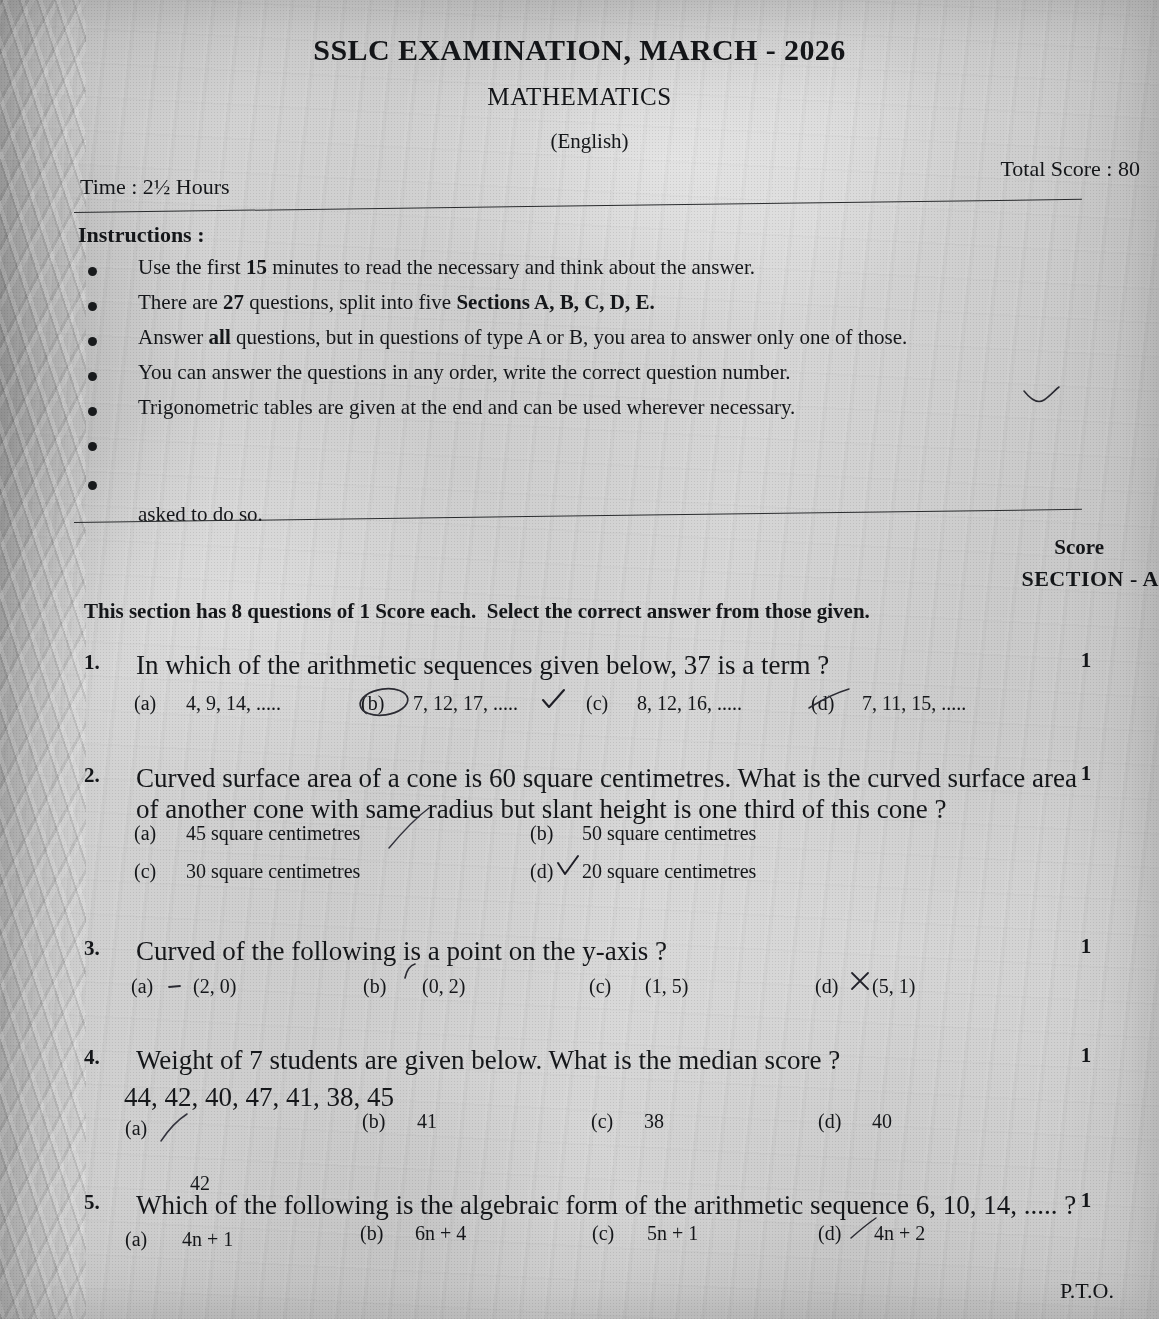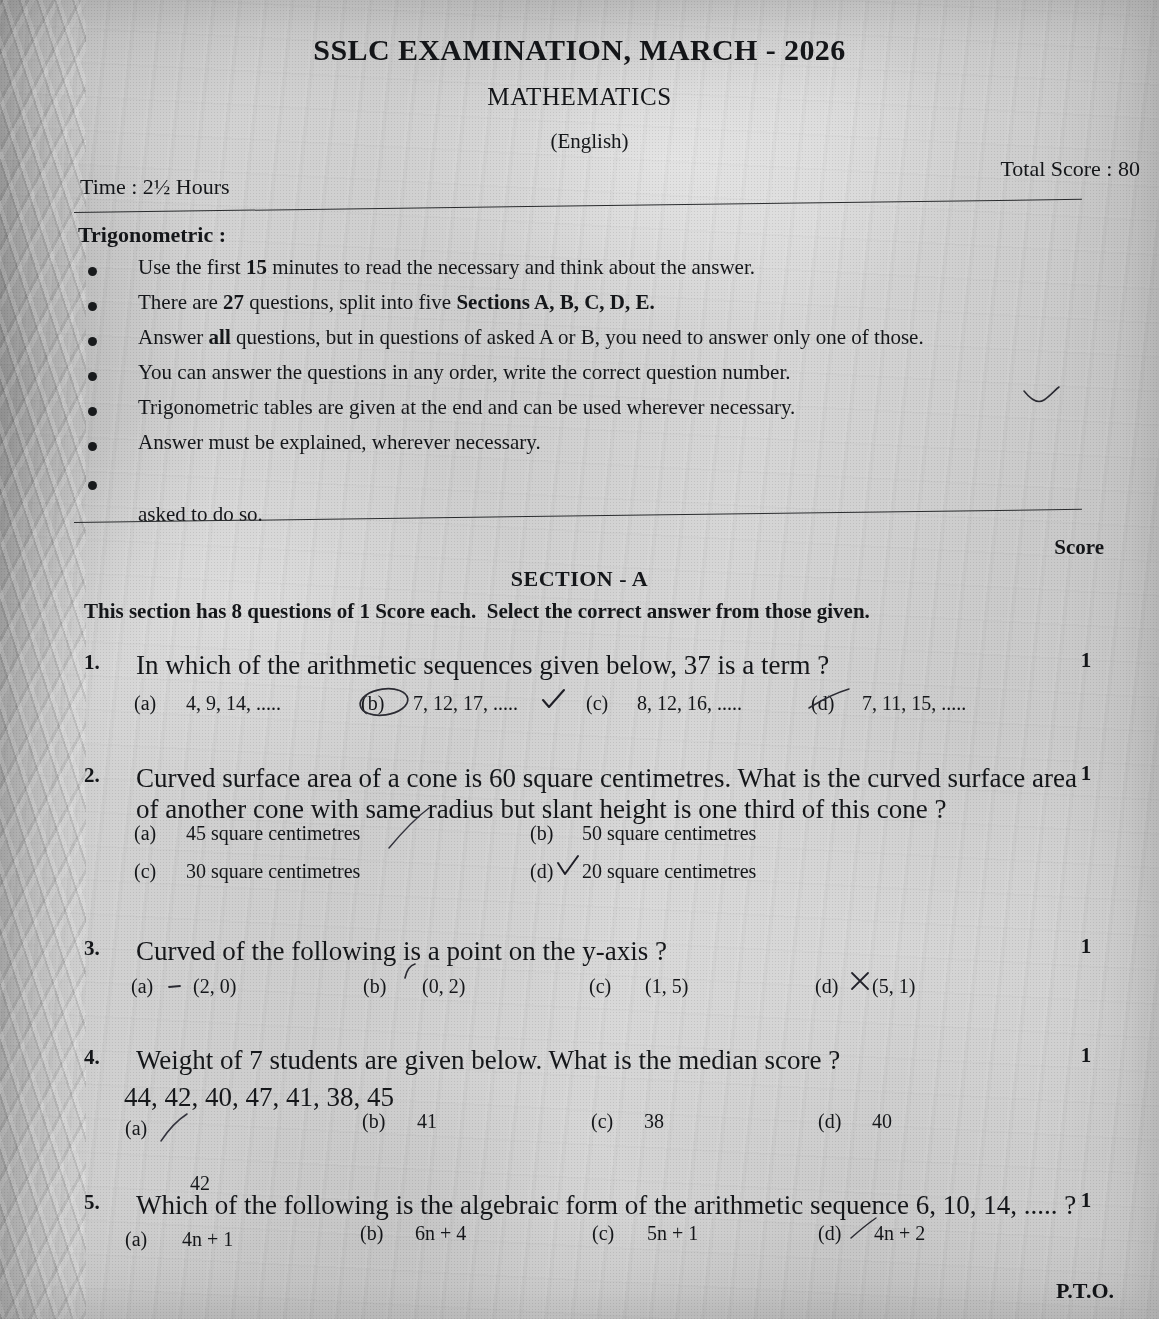--- a/index.html
+++ b/index.html
@@ -63,30 +63,30 @@
   .rule{position:absolute;height:0;border-top:1.6px solid #2a2c2e;transform-origin:left center;}
   .rule.r1{left:74px;top:212px;width:1008px;transform:rotate(-0.75deg);}
   .rule.r2{left:74px;top:522px;width:1008px;transform:rotate(-0.75deg);}
 
   .ins-h{left:78px;top:222px;font-size:22px;font-weight:bold;}
   .bullet{position:absolute;left:88px;width:9px;height:9px;border-radius:50%;background:#1a1c1e;}
   .ins{position:absolute;left:138px;font-size:21px;}
   .ins b{font-weight:bold;}
 
   .score-h{left:0;width:1104px;top:535px;text-align:right;font-size:21px;font-weight:bold;}
-  .sec-a{left:0;width:1159px;top:566px;font-size:22px;font-weight:bold;letter-spacing:.5px;}
+  .sec-a{left:0;width:1159px;top:566px;font-size:22px;font-weight:bold;letter-spacing:.5px;text-align:right;}
   .sec-desc{left:84px;top:599px;font-size:21px;font-weight:bold;}
 
   .qnum{position:absolute;font-size:21px;font-weight:bold;}
   .qtext{position:absolute;font-size:27px;}
   .qscore{position:absolute;width:60px;text-align:center;font-size:21px;font-weight:bold;}
   .opt-l{position:absolute;font-size:20px;}
   .opt-v{position:absolute;font-size:20px;}
 
-  .ptao{left:0;width:1114px;top:1278px;text-align:right;font-size:22px;font-weight:bold;}
+  .ptao{left:0;width:1114px;top:1278px;text-align:right;font-size:22px;font-weight:normal;}
 
   
   .rad{display:inline-block;position:relative;padding-left:1px;}
   .rad > .bar{
     position:absolute;left:9px;right:-1px;top:1px;height:1.3px;background:#15171a;
   }
   
   .pen{position:absolute;pointer-events:none;}
   .pen svg{display:block;overflow:visible;}
 </style>
@@ -100,39 +100,38 @@
 <div class="sheet">
 
   <div class="ctr title1">SSLC EXAMINATION, MARCH - 2026</div>
   <div class="ctr title2">MATHEMATICS</div>
   <div class="ctr title3">(English)</div>
   <div class="t total">Total Score : 80</div>
   <div class="t time">Time : 2½ Hours</div>
 
   <div class="rule r1"></div>
 
-  <div class="t ins-h">Trigonometric :</div>
+  <div class="t ins-h">Instructions :</div>
 
   <div class="bullet" style="top:267px"></div>
   <div class="ins" style="top:255px"><span>Use the first </span><b>15</b><span> minutes to read the necessary and think about the answer.</span></div>
 
   <div class="bullet" style="top:302px"></div>
   <div class="ins" style="top:290px"><span>There are </span><b>27</b><span> questions, split into five </span><b>Sections A, B, C, D, E.</b></div>
 
   <div class="bullet" style="top:337px"></div>
-  <div class="ins" style="top:325px"><span>Answer </span><b>all</b><span> questions, but in questions of asked A or B, you need to answer only one of those.</span></div>
+  <div class="ins" style="top:325px"><span>Answer </span><b>all</b><span> questions, but in questions of type A or B, you area to answer only one of those.</span></div>
 
   <div class="bullet" style="top:372px"></div>
   <div class="ins" style="top:360px">You can answer the questions in any order, write the correct question number.</div>
 
   <div class="bullet" style="top:407px"></div>
   <div class="ins" style="top:395px">Trigonometric tables are given at the end and can be used wherever necessary.</div>
 
   <div class="bullet" style="top:442px"></div>
-  <div class="ins" style="top:430px">Answer must be explained, wherever necessary.</div>
 
   <div class="bullet" style="top:481px"></div>
   <div class="ins" style="top:502px">asked to do so.</div>
 
   <div class="rule r2"></div>
 
   <div class="t score-h">Score</div>
   <div class="ctr sec-a">SECTION - A</div>
   <div class="t sec-desc">This section has 8 questions of 1 Score each.  Select the correct answer from those given.</div>
 

